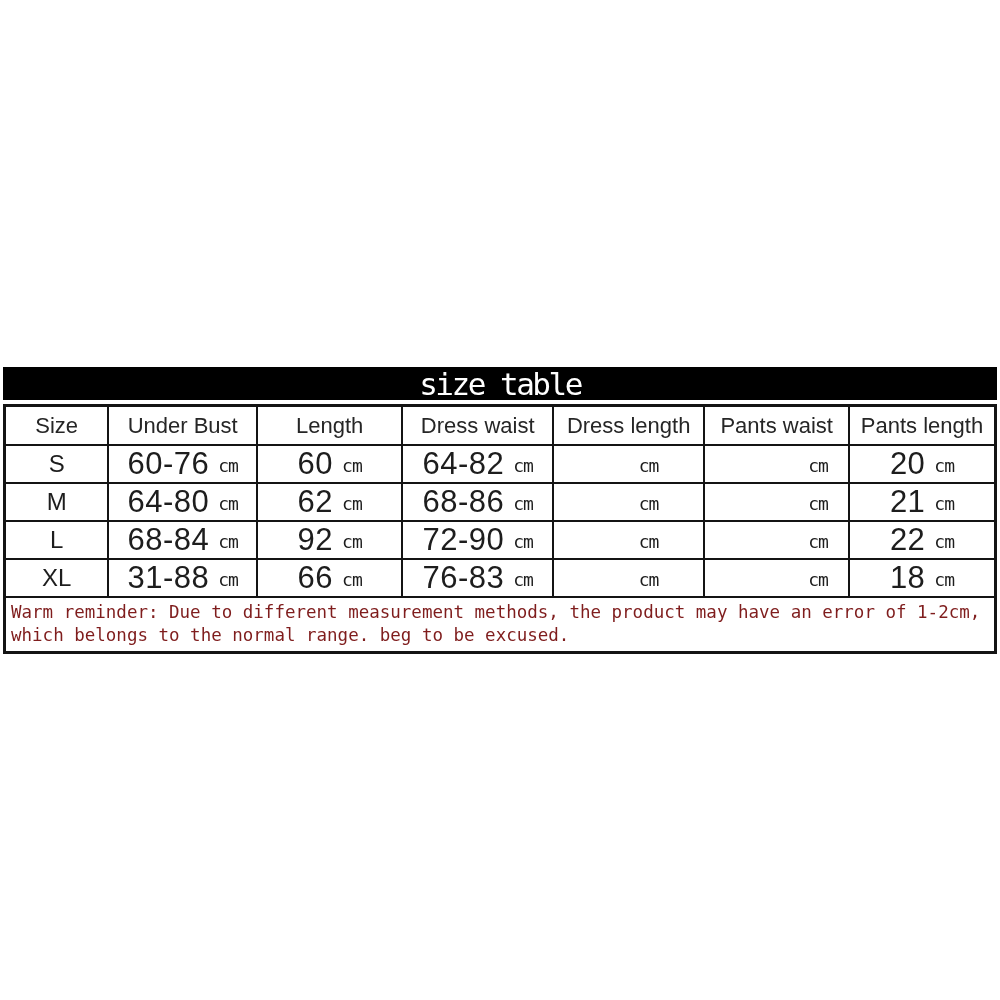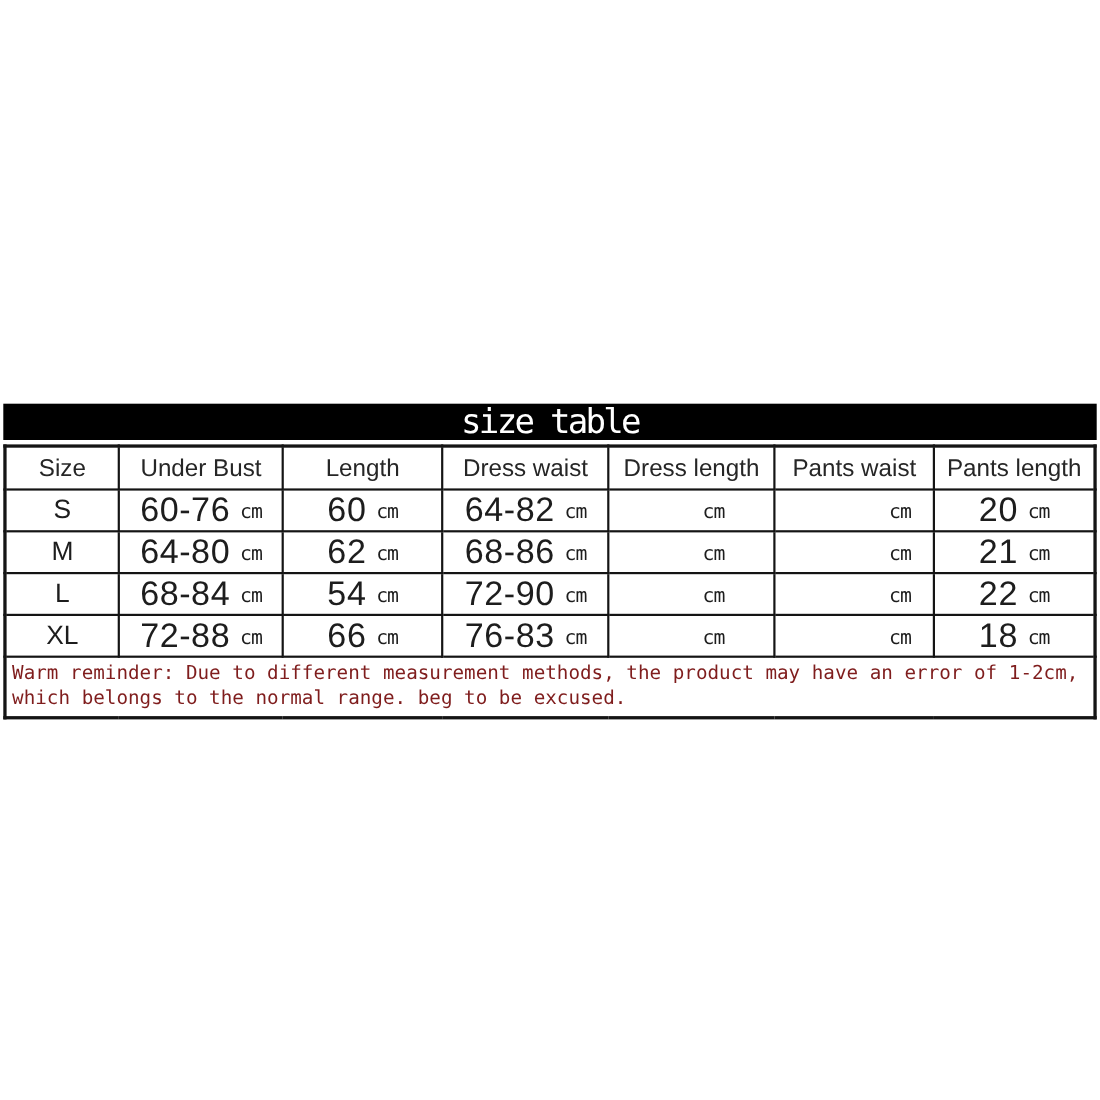--- a/index.html
+++ b/index.html
@@ -216,21 +216,21 @@
               </div>
             </td>
           <td>
               <div class="cell">
                 <span class="val">68-84</span>
                 <span class="unit">cm</span>
               </div>
             </td>
           <td>
               <div class="cell">
-                <span class="val">54</span>
+                <span class="val">92</span>
                 <span class="unit">cm</span>
               </div>
             </td>
           <td>
               <div class="cell">
                 <span class="val">72-90</span>
                 <span class="unit">cm</span>
               </div>
             </td>
           <td class="unit-right-45">
@@ -251,21 +251,21 @@
             </td>
         </tr>
         <tr>
           <td>
               <div class="cell">
                 <span class="val size-val">XL</span>
               </div>
             </td>
           <td>
               <div class="cell">
-                <span class="val">72-88</span>
+                <span class="val">31-88</span>
                 <span class="unit">cm</span>
               </div>
             </td>
           <td>
               <div class="cell">
                 <span class="val">66</span>
                 <span class="unit">cm</span>
               </div>
             </td>
           <td>

